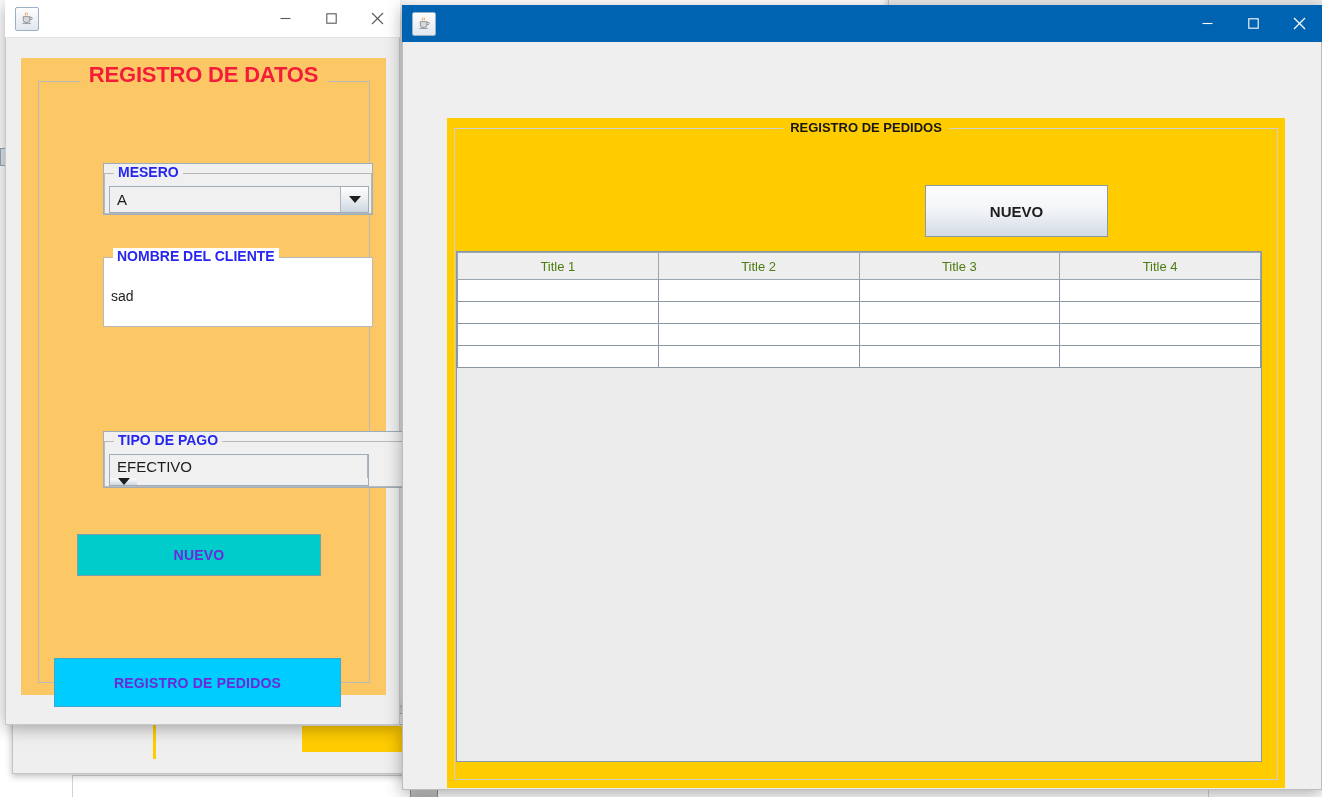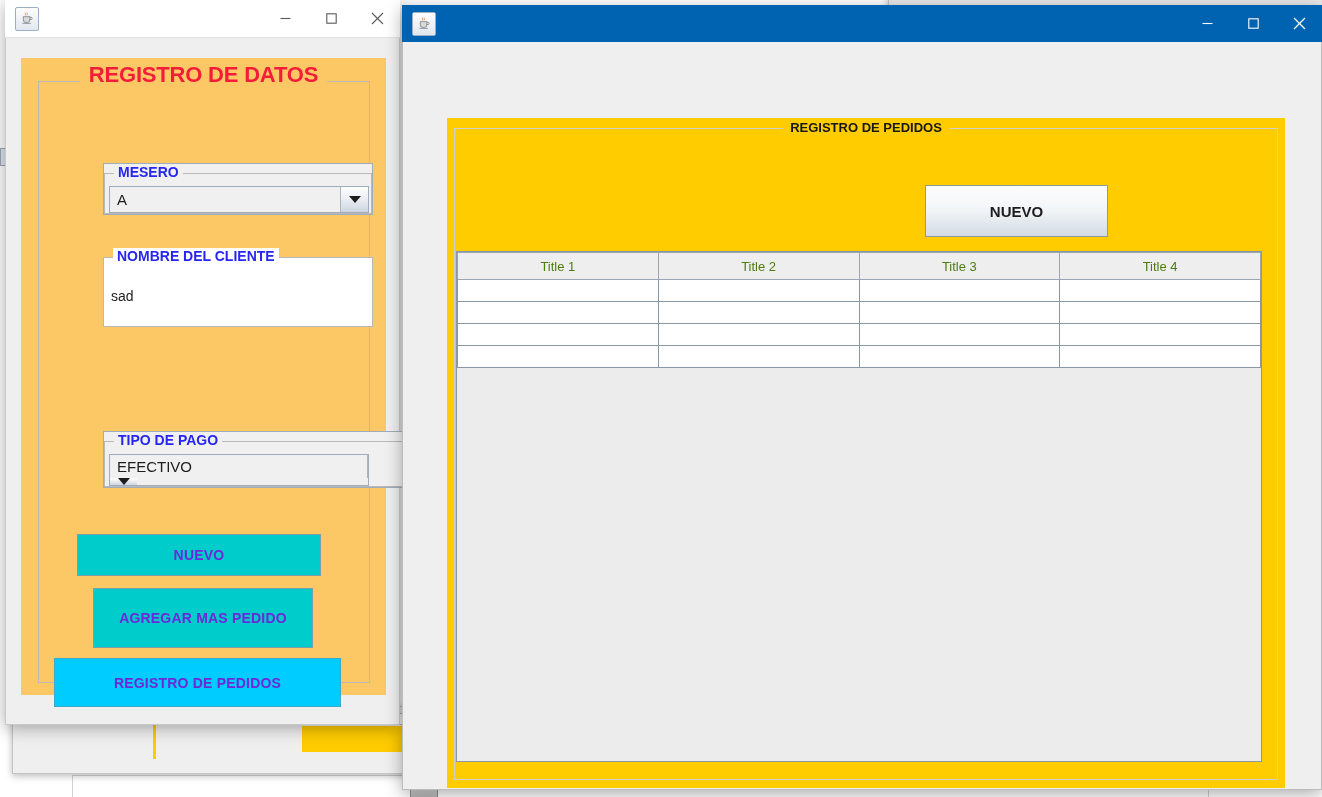--- a/index.html
+++ b/index.html
@@ -343,23 +343,20 @@
             <div class="combo-arrow">
                 <i></i>
               </div>
           </div>
         </div>
 
         <div class="flatbtn" style="left:56px; top:476px; width:244px; height:42px; background:#00cccc;">
           <span>NUEVO</span>
         </div>
 
-        <div class="flatbtn" style="left:72px; top:530px; width:220px; height:60px; background:#00cccc;">
-          <span>AGREGAR MAS PEDIDO</span>
-        </div>
 
         <div class="flatbtn" style="left:33px; top:600px; width:287px; height:49px; background:#00ccff; border-color:#3aa8cf;">
           <span>REGISTRO DE PEDIDOS</span>
         </div>
 
       </div>
     </div>
   </div>
 
   <div class="jwin" id="win2">

